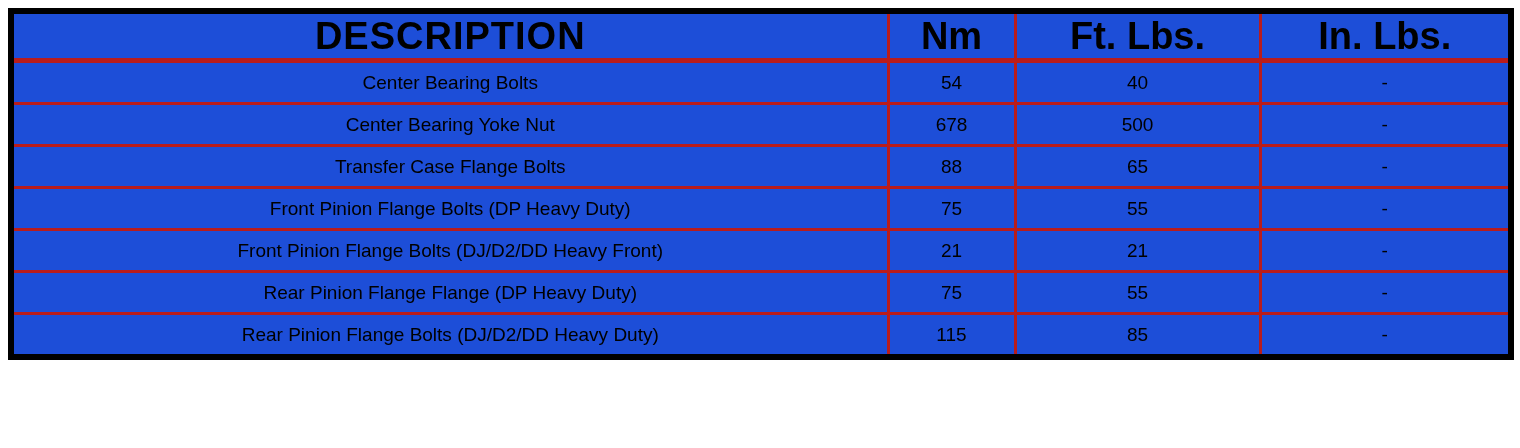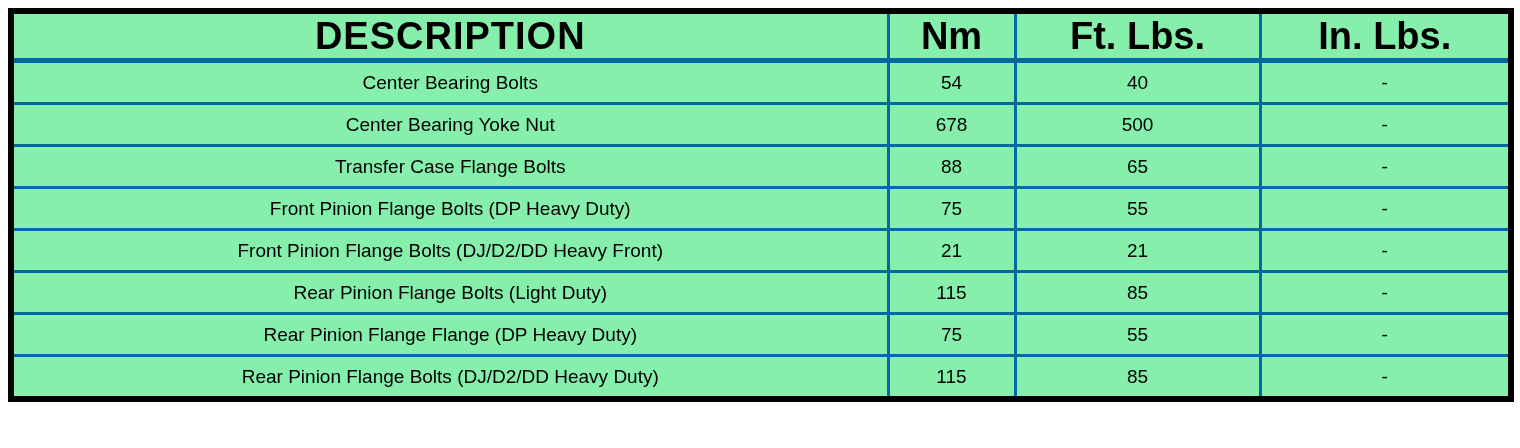--- a/index.html
+++ b/index.html
@@ -19,28 +19,28 @@
     position: absolute;
     left: 8px;
     top: 8px;
     width: 1500px;
     border-collapse: collapse;
     table-layout: fixed;
     border: 6px solid #000000;
   }
   .spec-table th,
   .spec-table td {
-    border: 3px solid #0369a1;
+    border: 3px solid #b91c1c;
     text-align: center;
     vertical-align: middle;
     padding: 0 4px;
     white-space: nowrap;
     overflow: hidden;
     color: #000000;
-    background: #86efac;
+    background: #1d4ed8;
   }
   .spec-table thead th {
     border-bottom-width: 5px;
     font-size: 38px;
     font-weight: bold;
     height: 44px;
     line-height: 44px;
   }
   .spec-table thead th.col-description {
     letter-spacing: 1px;
@@ -100,26 +100,20 @@
           <td>55</td>
           <td>-</td>
         </tr>
         <tr>
           <td>Front Pinion Flange Bolts (DJ/D2/DD Heavy Front)</td>
           <td>21</td>
           <td>21</td>
           <td>-</td>
         </tr>
         <tr>
-          <td>Rear Pinion Flange Bolts (Light Duty)</td>
-          <td>115</td>
-          <td>85</td>
-          <td>-</td>
-        </tr>
-        <tr>
           <td>Rear Pinion Flange Flange (DP Heavy Duty)</td>
           <td>75</td>
           <td>55</td>
           <td>-</td>
         </tr>
         <tr>
           <td>Rear Pinion Flange Bolts (DJ/D2/DD Heavy Duty)</td>
           <td>115</td>
           <td>85</td>
           <td>-</td>

